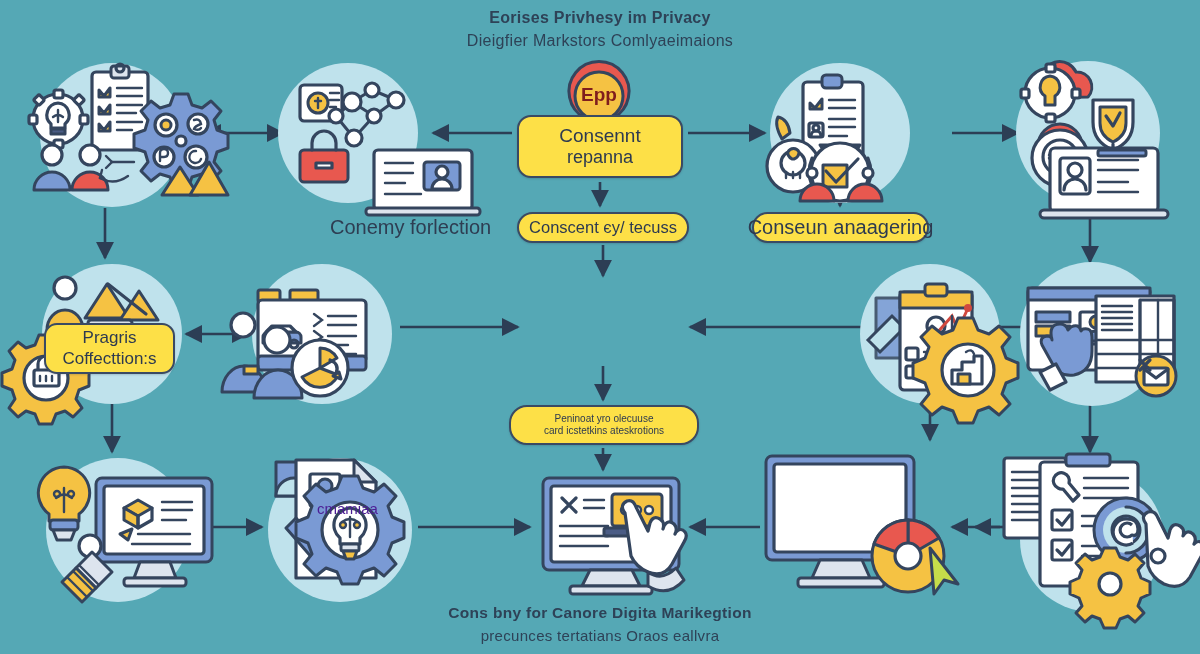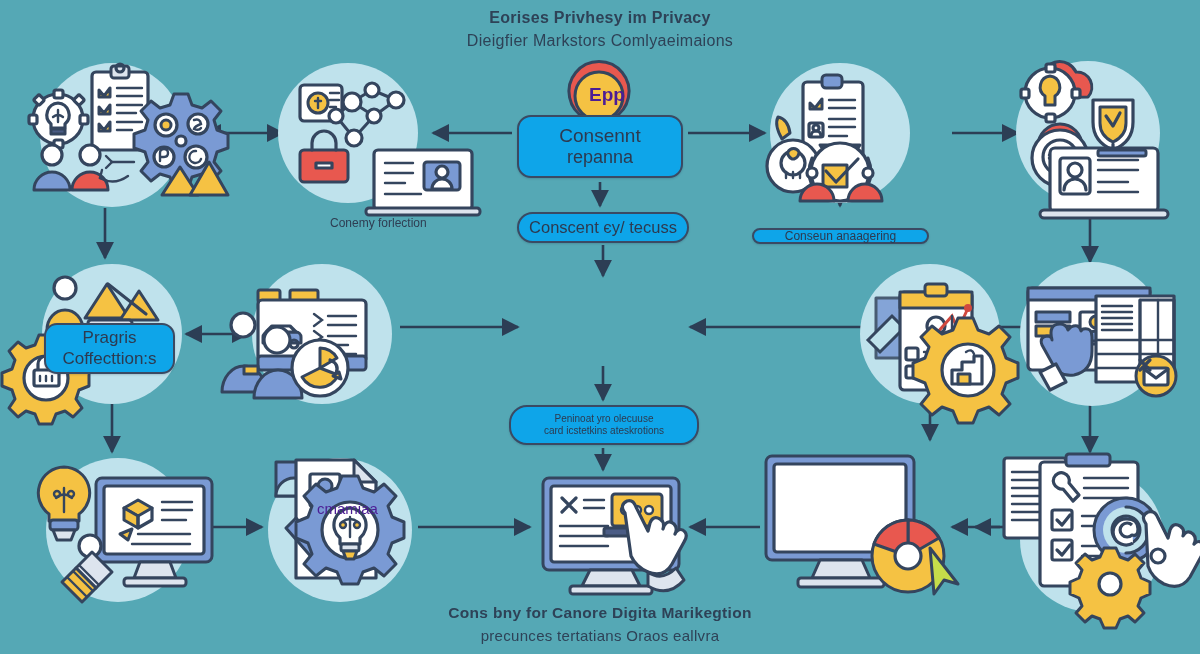--- a/index.html
+++ b/index.html
@@ -8,70 +8,70 @@
     background:#55a8b5;
     font-family:"Liberation Sans","DejaVu Sans",sans-serif;
     position:relative;
   }
   #stage{position:absolute;inset:0;}
   svg#diagram{position:absolute;left:0;top:0;width:1200px;height:654px;}
 
   
   .node{
     position:absolute;
-    background:#0ea5e9;
+    background:#fde047;
     border:2px solid #3a4a63;
     border-radius:14px;
     color:#2d3a50;
     text-align:left;
     display:flex;align-items:center;justify-content:center;
     flex-direction:column;
     line-height:1.18;
     box-sizing:border-box;
     z-index:6;
     box-shadow:0 1px 2px rgba(20,40,60,.18);
   }
   .node .ln{display:block;white-space:nowrap;}
   .pill{border-radius:18px;}
 
   .n-top{left:517px;top:115px;width:166px;height:63px;font-size:19px;}
   .n-top .ln:nth-child(2){font-size:18px;}
   .n-consent2{left:517px;top:212px;width:172px;height:31px;font-size:16.5px;}
   .n-center{left:524px;top:281px;width:158px;height:82px;font-size:15.5px;}
   .n-perm{left:509px;top:405px;width:190px;height:40px;font-size:10px;}
-  .n-conemy{left:752px;top:228px;width:177px;height:16px;font-size:12px;}
+  .n-conemy{left:752px;top:212px;width:177px;height:31px;font-size:20px;}
   .n-pragris{left:44px;top:323px;width:131px;height:51px;font-size:17px;border-radius:13px;}
 
   
   .cap{
     position:absolute;color:#2e3d52;text-align:center;z-index:6;
     white-space:nowrap;
   }
-  .cap-conemy{left:330px;top:216px;font-size:12px;}
+  .cap-conemy{left:330px;top:216px;font-size:20px;}
   .cap-cmamiaa{left:305px;top:500px;font-size:15px;color:#4c1d95;margin-left:12px;}
 
   
   .heading{
     position:absolute;left:0;right:0;text-align:center;
     color:#2e4257;z-index:7;
   }
   .heading .h1{font-size:16px;letter-spacing:.3px;font-weight:bold;}
   .heading .h2{font-size:16px;letter-spacing:.3px;margin-top:5px;}
   #title{top:9px;}
   #footer{top:604px;}
   #footer .h1{font-size:15.5px;}
   #footer .h2{font-size:15px;margin-top:5px;}
 
   
   .pin{
     position:absolute;left:570px;top:70px;width:58px;height:72px;z-index:8;
   }
   .pin .pinlbl{
     position:absolute;left:0;top:14px;width:58px;text-align:center;
-    font-size:19px;color:#4c1d95;font-weight:600;padding-left:8px;
+    font-size:19px;color:#7f1d1d;font-weight:600;
   }
 </style>
 </head>
 <body>
 
 <div id="stage">
 
 <svg id="diagram" viewBox="0 0 1200 654">
   <defs>
     <marker id="ar" viewBox="0 0 10 10" refX="9" refY="5" markerWidth="7" markerHeight="7" orient="auto-start-reverse">

